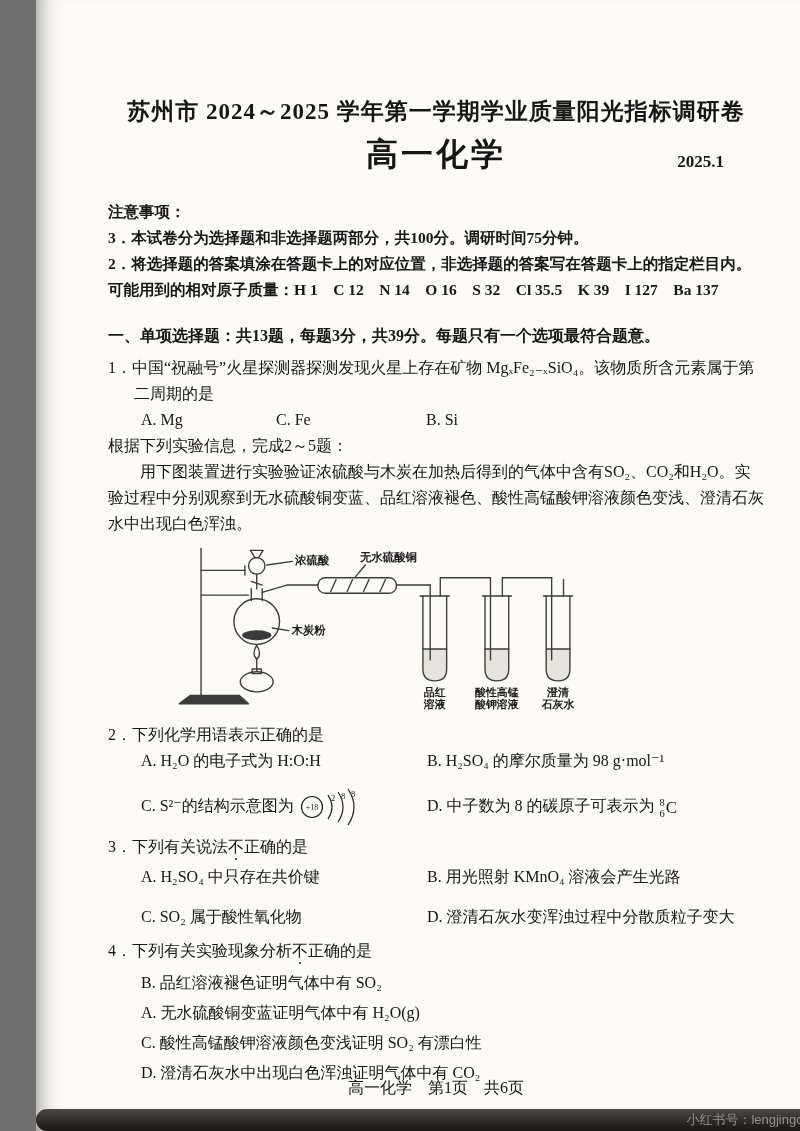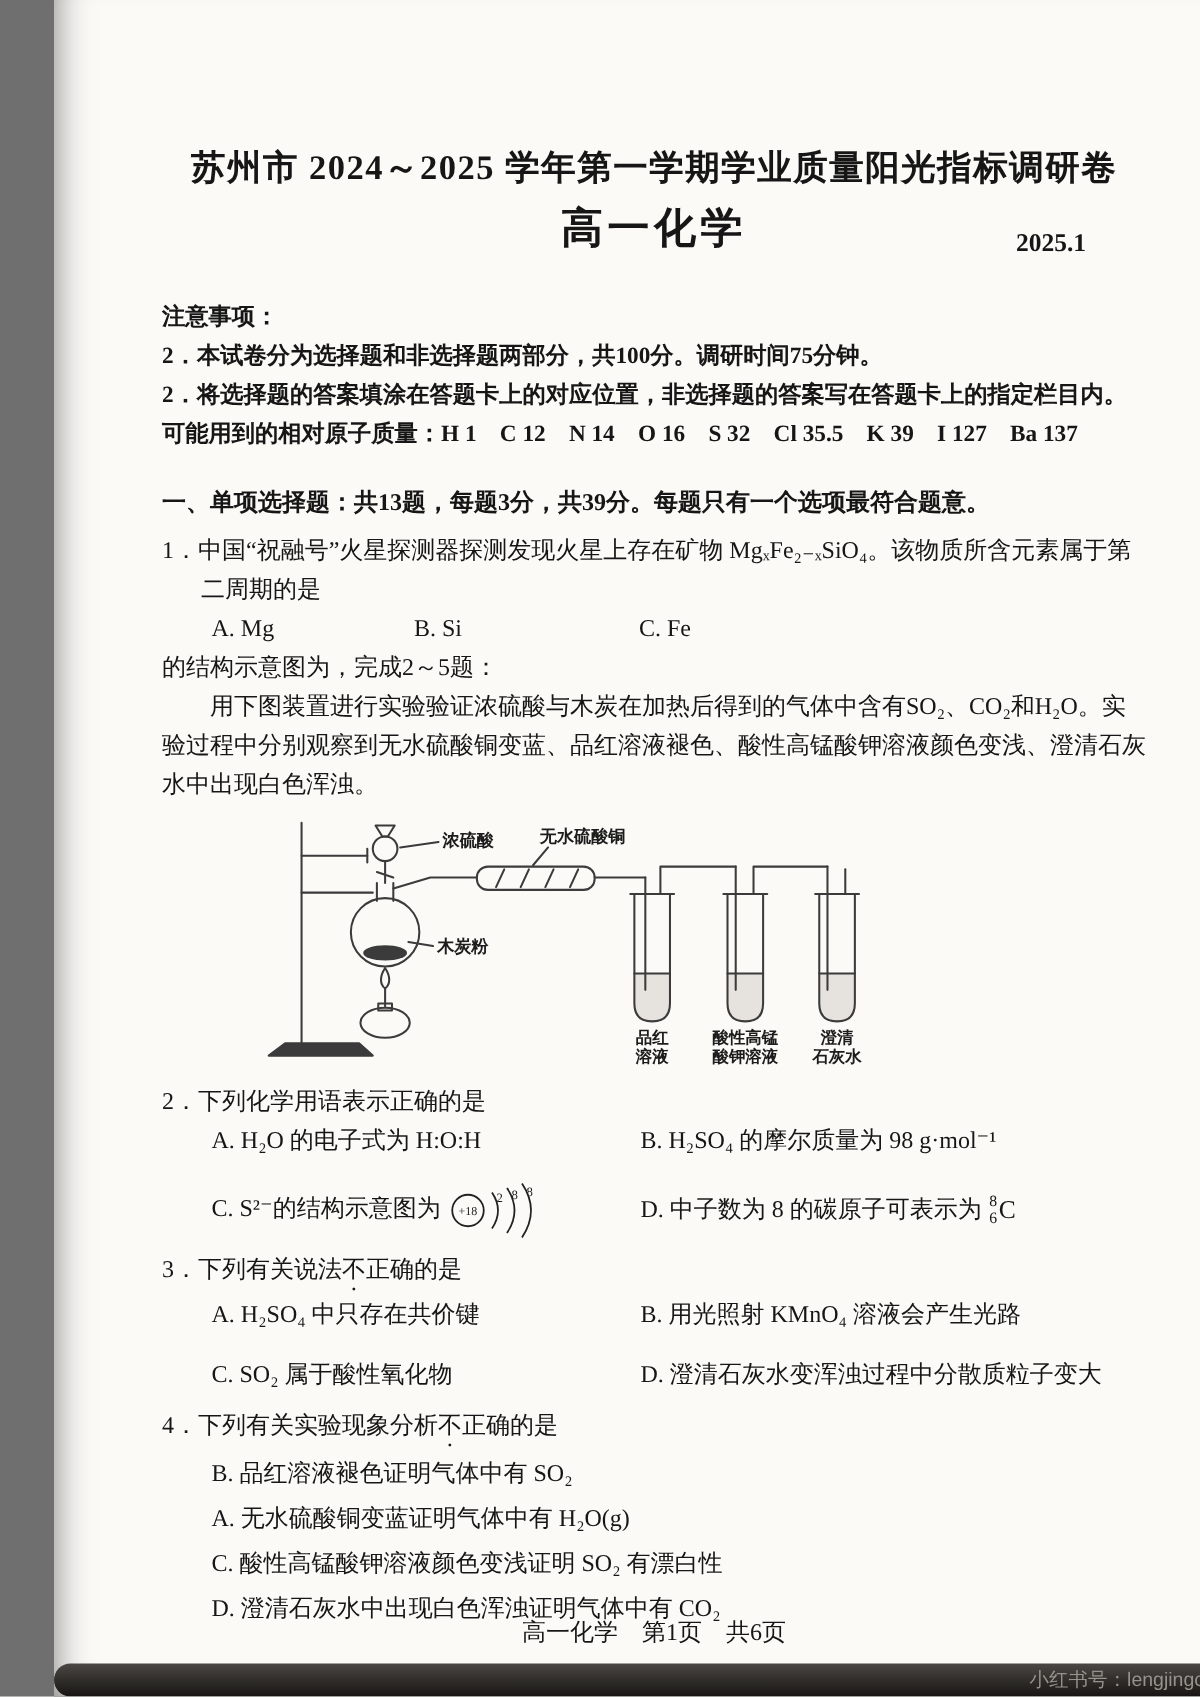--- a/index.html
+++ b/index.html
@@ -12,21 +12,21 @@
     position:relative; width:800px; height:1131px;
     background:#fbfaf7; color:#161616; overflow:hidden;
     box-shadow:inset 14px -10px 24px -14px rgba(0,0,0,.5);
     margin-left:36px;
   }
   .exam-title {
     padding-top:96px; text-align:center;
     font-size:23px; font-weight:700; letter-spacing:1px;
   }
   .subject-row { position:relative; text-align:center; margin-top:6px; height:42px; }
-  .subject { font-size:28px; font-weight:700; letter-spacing:3px; }
+  .subject { font-size:32px; font-weight:700; letter-spacing:3px; }
   .date { position:absolute; right:112px; bottom:3px; font-size:17px; font-weight:700; }
   .content { padding:0 72px; font-size:16px; line-height:26px; }
   p { margin:0; }
   .notice { margin-top:24px; }
   .notice p { font-weight:700; font-size:15.5px; line-height:26px; white-space:nowrap; }
   .section-title { margin-top:20px; font-weight:700; }
   .stem { margin-top:6px; }
   .hang { padding-left:26px; text-indent:-26px; }
   .opt-row4 { display:grid; grid-template-columns:135px 150px 150px auto; padding-left:33px; }
   .opt-grid2 { display:grid; grid-template-columns:286px auto; padding-left:33px; row-gap:14px; align-items:center; }
@@ -59,35 +59,35 @@
 
   <div class="subject-row">
     <span class="subject">高一化学</span>
     <span class="date">2025.1</span>
   </div>
 
   <div class="content">
 
     <div class="notice">
       <p>注意事项：</p>
-      <p>2．本试卷分为选择题和非选择题两部分，共100分。调研时间75分钟。</p>
+      <p>3．本试卷分为选择题和非选择题两部分，共100分。调研时间75分钟。</p>
       <p>2．将选择题的答案填涂在答题卡上的对应位置，非选择题的答案写在答题卡上的指定栏目内。</p>
       <p>可能用到的相对原子质量：H 1　C 12　N 14　O 16　S 32　Cl 35.5　K 39　I 127　Ba 137</p>
     </div>
 
     <p class="section-title">一、单项选择题：共13题，每题3分，共39分。每题只有一个选项最符合题意。</p>
 
     <p class="stem hang">1．中国“祝融号”火星探测器探测发现火星上存在矿物 MgₓFe₂₋ₓSiO₄。该物质所含元素属于第二周期的是</p>
     <div class="opt-row4">
       <span>A. Mg</span>
+      <span>C. Fe</span>
       <span>B. Si</span>
-      <span>C. Fe</span>
-    </div>
-
-    <p>的结构示意图为，完成2～5题：</p>
+    </div>
+
+    <p>根据下列实验信息，完成2～5题：</p>
     <p class="indent">用下图装置进行实验验证浓硫酸与木炭在加热后得到的气体中含有SO₂、CO₂和H₂O。实验过程中分别观察到无水硫酸铜变蓝、品红溶液褪色、酸性高锰酸钾溶液颜色变浅、澄清石灰水中出现白色浑浊。</p>
 
     <svg class="apparatus" viewBox="0 0 460 185" width="420" height="169">
 
       <g fill="#e6e3de" stroke="none">
         <path d="M277 116 L277 138 Q277 151 290 151 Q303 151 303 138 L303 116 Z"></path>
         <path d="M345 116 L345 138 Q345 151 358 151 Q371 151 371 138 L371 116 Z"></path>
         <path d="M412 116 L412 138 Q412 151 425 151 Q438 151 438 138 L438 116 Z"></path>
       </g>
       <g stroke="#3b3b3b" stroke-width="1.5" fill="none" stroke-linecap="round" stroke-linejoin="round">

